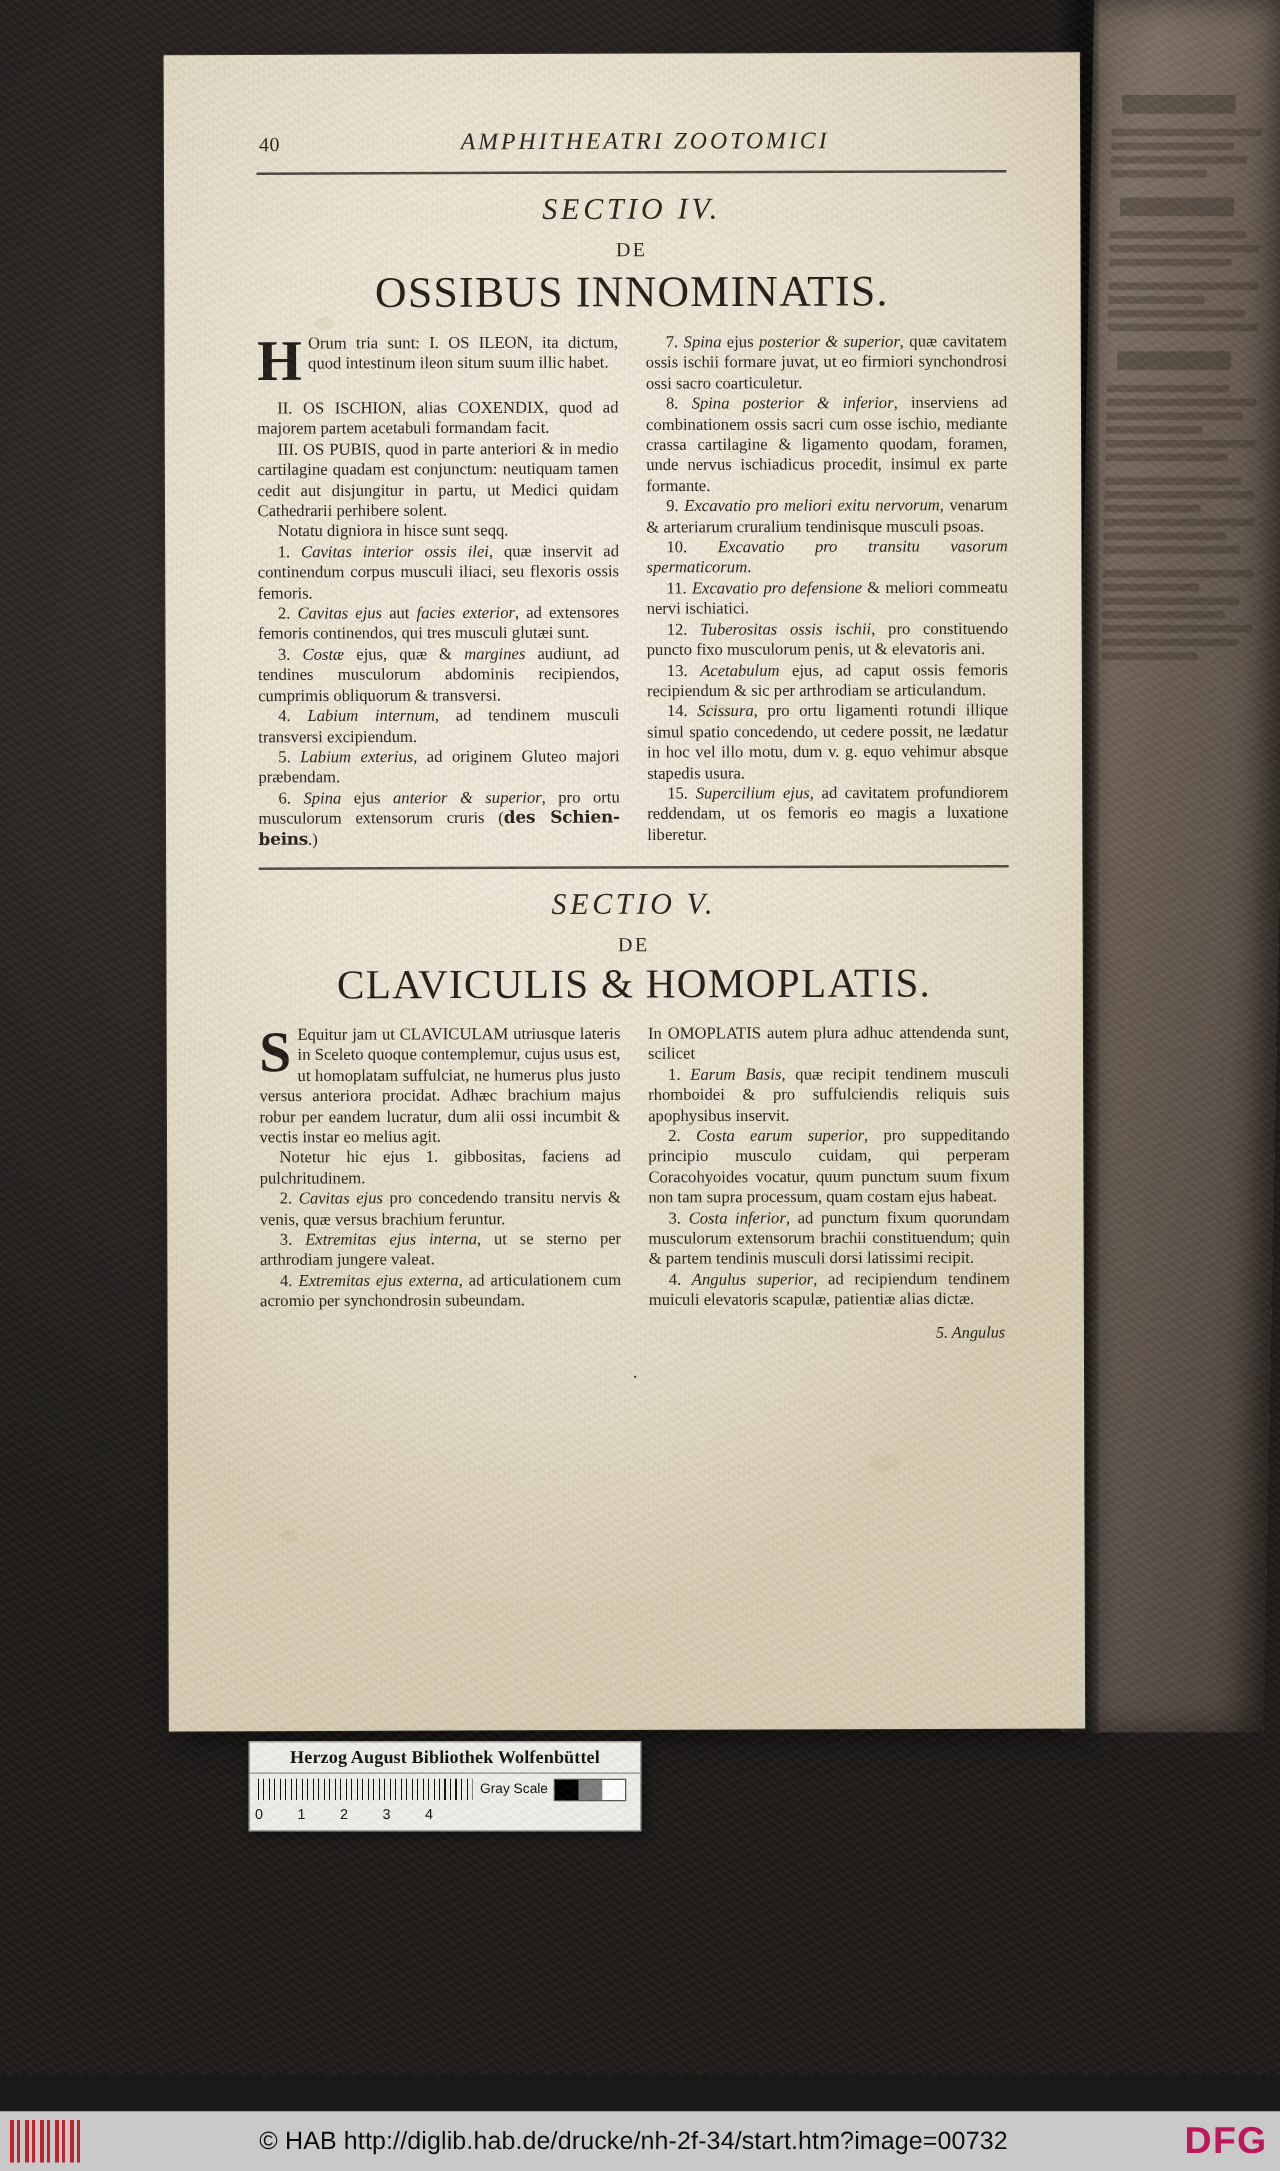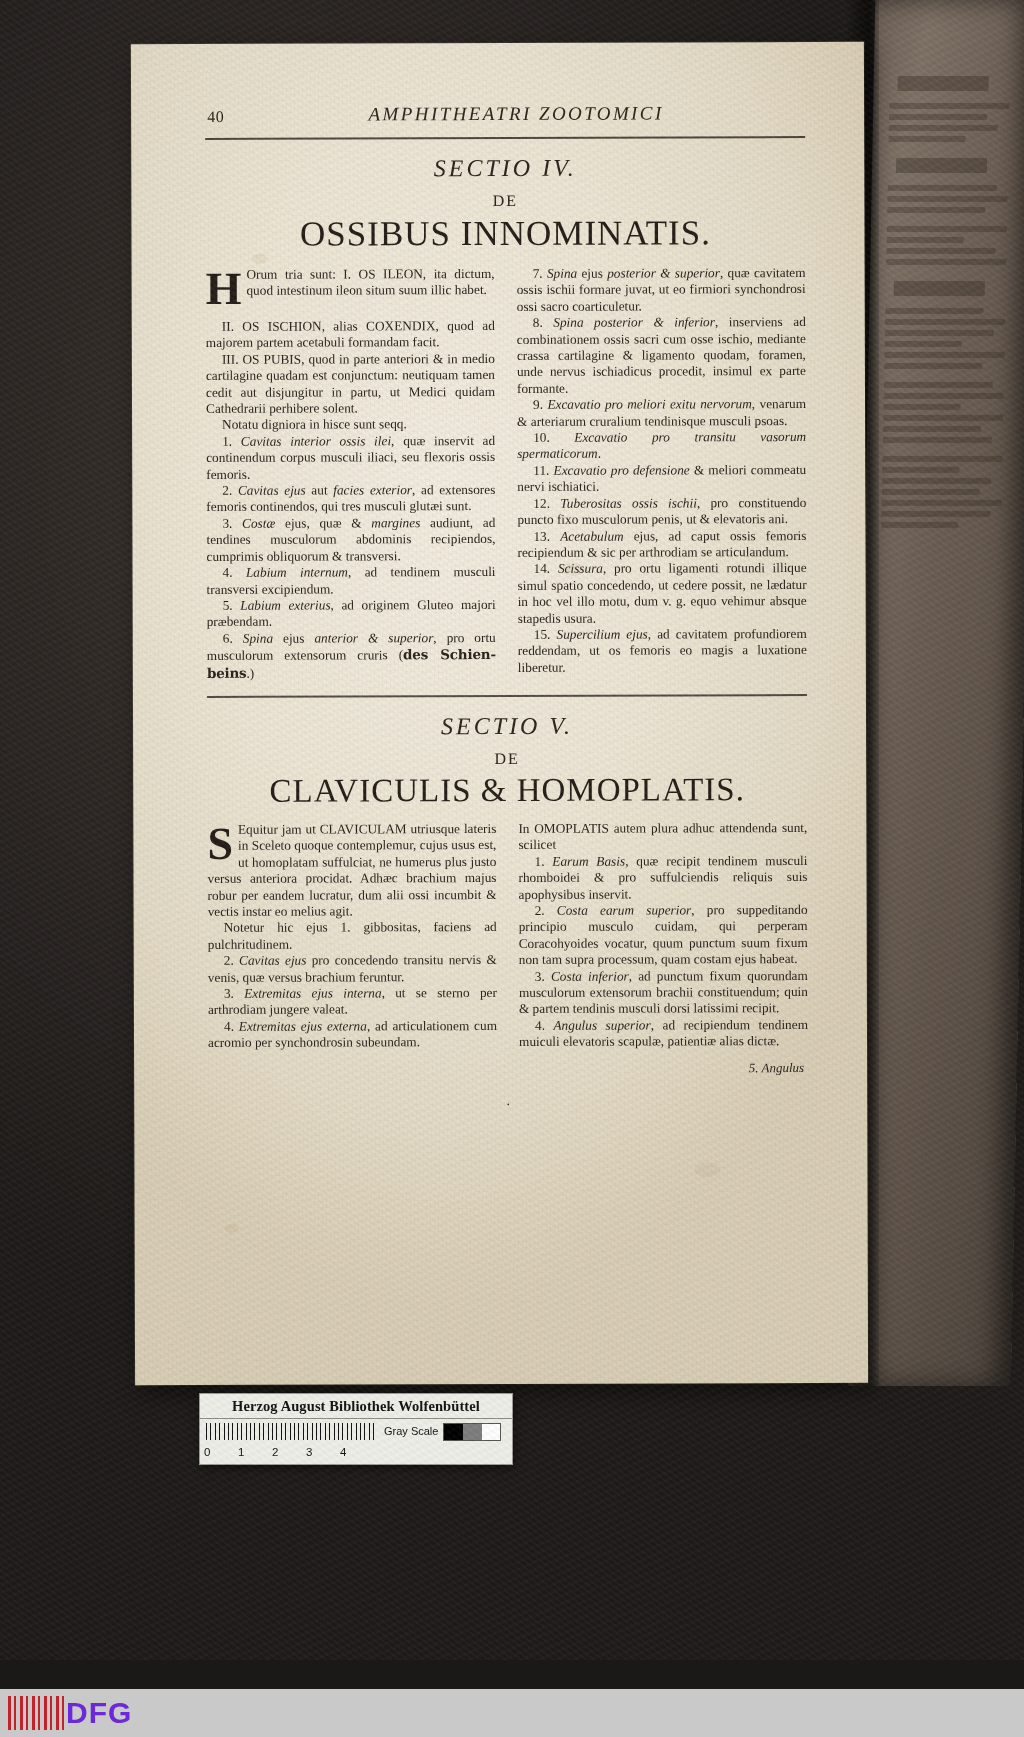--- a/index.html
+++ b/index.html
@@ -218,21 +218,21 @@
     width: 58px; height: 34px; margin-left: 8px;
     background-image: repeating-linear-gradient(90deg,#c0232b 0 3px, #c9c9c9 3px 6px,#c0232b 6px 8px,#c9c9c9 8px 12px);
   }
   #footer .url {
     flex: 1; text-align: center;
     font-family: "Liberation Sans", sans-serif;
     font-size: 20px; color: #0c0c0c; letter-spacing: .1px;
   }
   #footer .dfg {
     margin-right: 10px; font-family: "Liberation Sans", sans-serif;
-    font-weight: 700; font-size: 30px; color: #6d28d9; letter-spacing: 1px;
+    font-weight: 700; font-size: 30px; color: #be185d; letter-spacing: 1px;
   }
   #footer-gap {
     position: absolute; left: 0; top: 1660px; width: 1024px; height: 29px;
     background: #1b1917;
   }
 </style>
 </head>
 <body>
 
 <div id="scan">
@@ -462,14 +462,15 @@
       <span>4</span>
     </div>
   </div>
 
 </div>
 
 <div id="footer-gap"></div>
 
 <div id="footer">
   <div class="barcode"></div>
+  <div class="url">© HAB http://diglib.hab.de/drucke/nh-2f-34/start.htm?image=00732</div>
   <div class="dfg">DFG</div>
 </div>
 
 </body></html>

